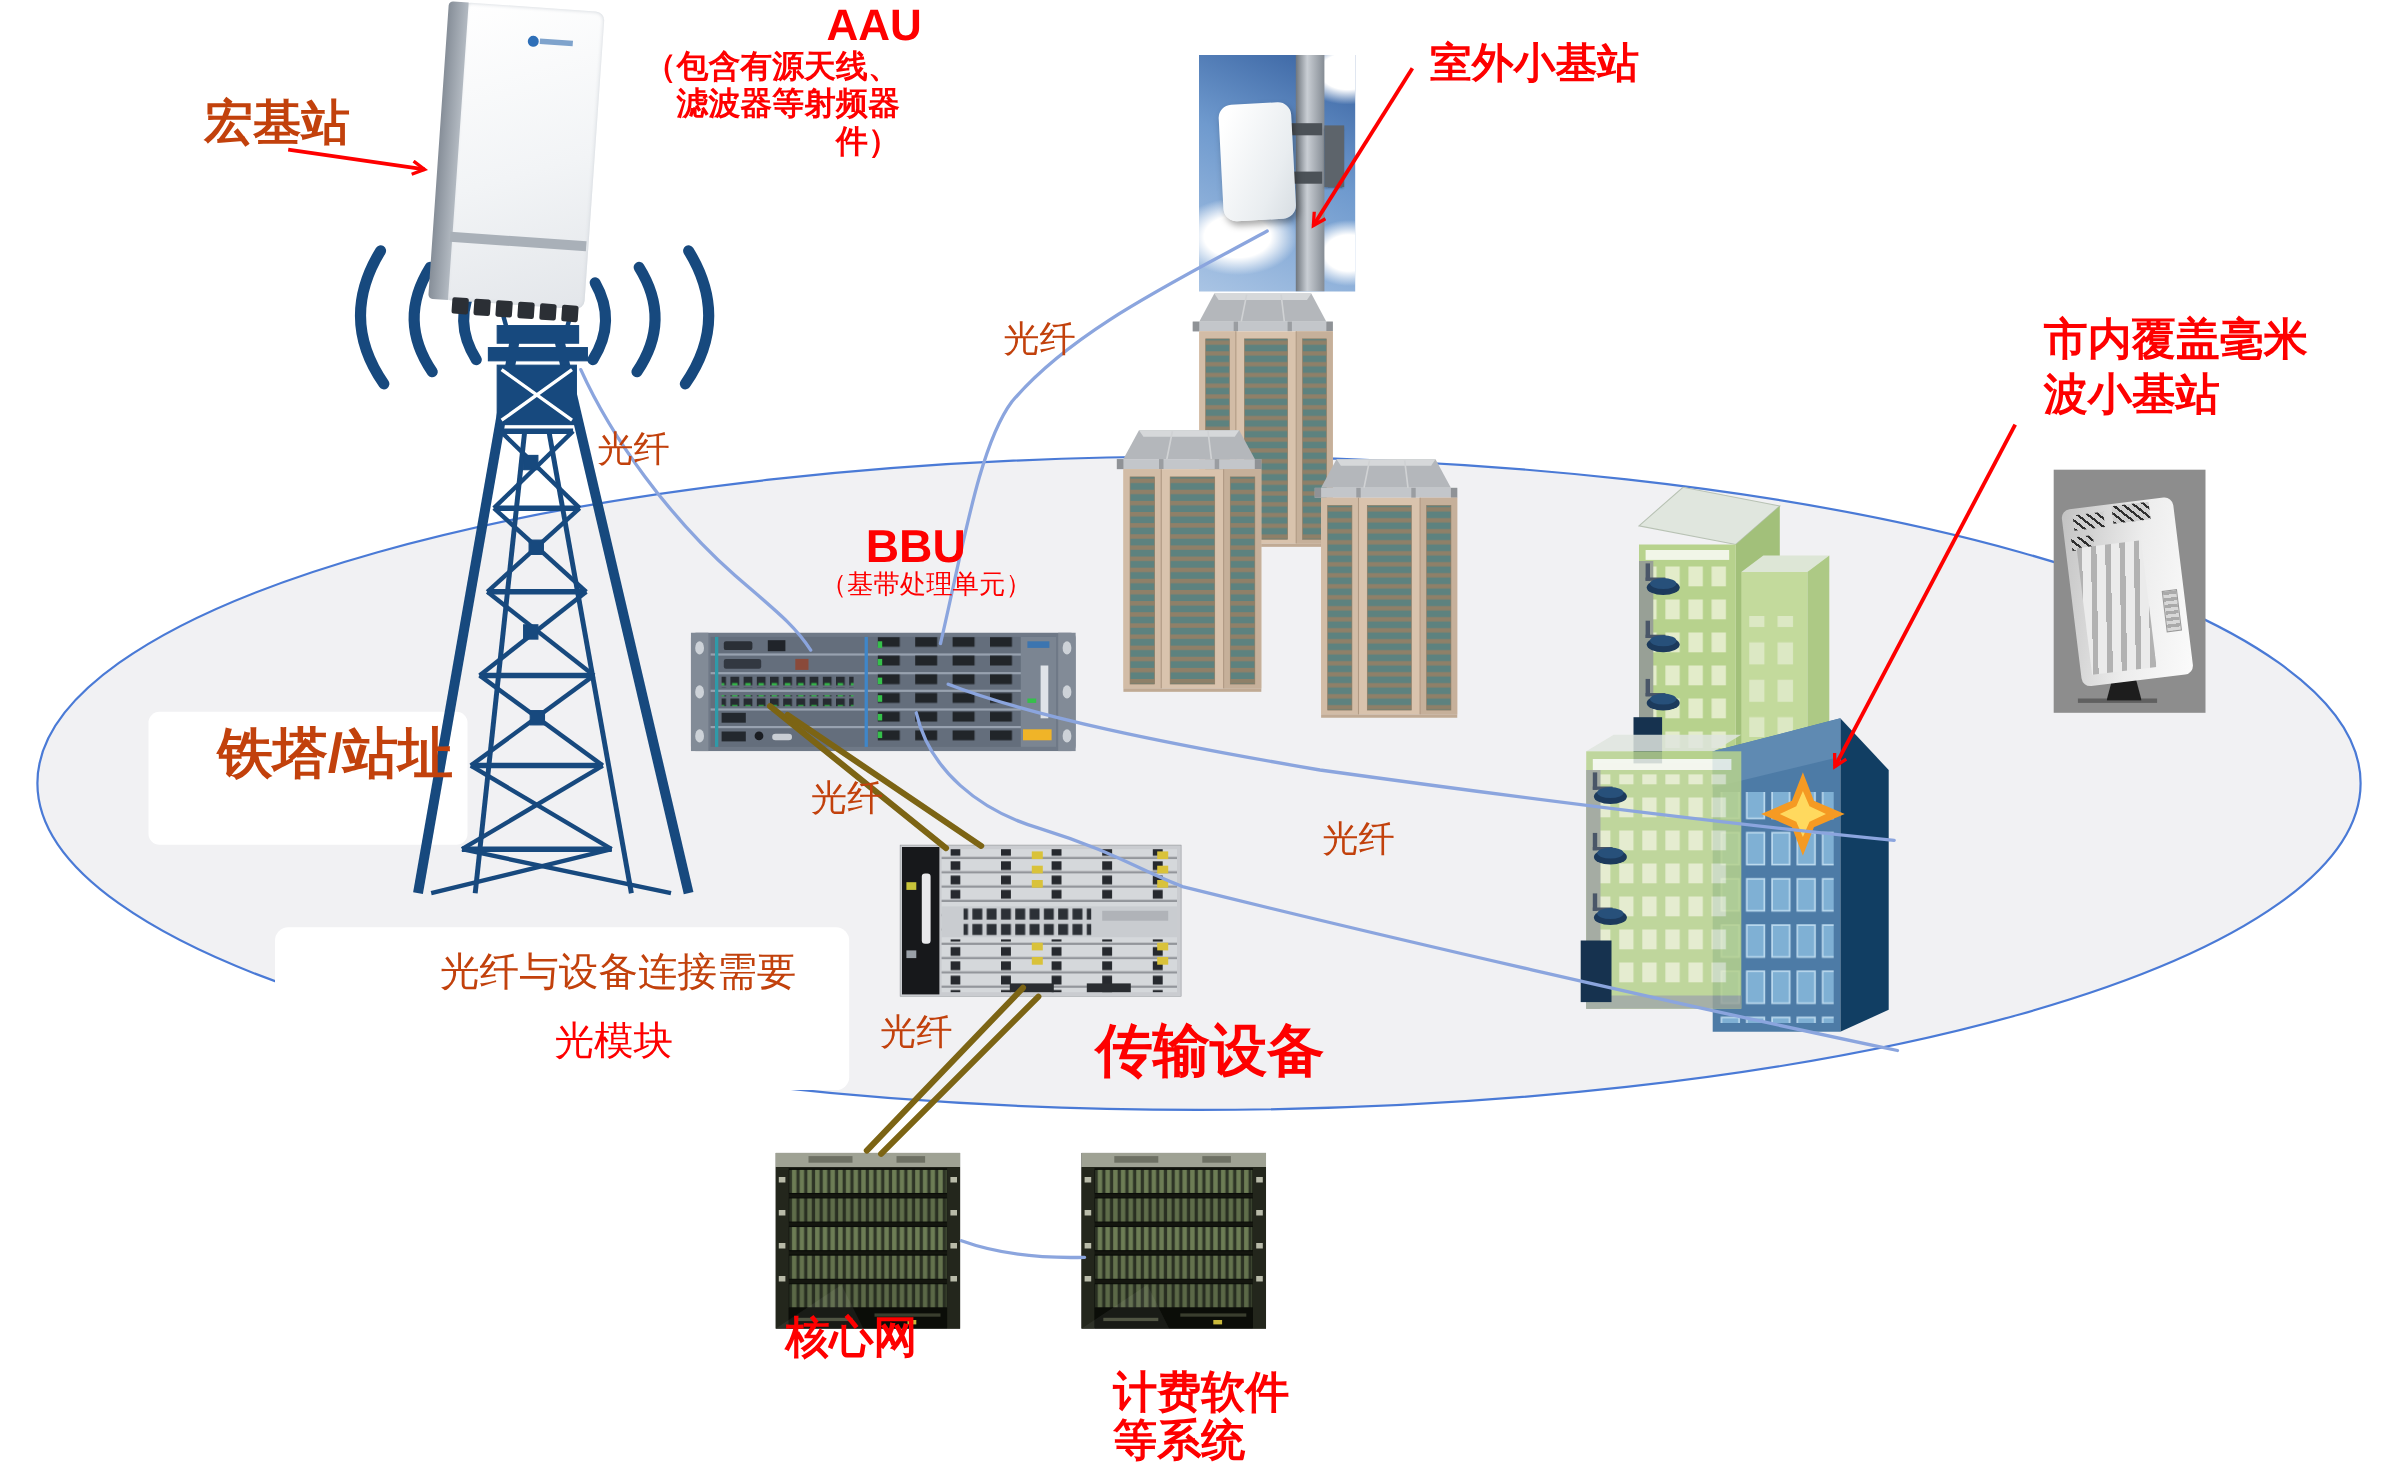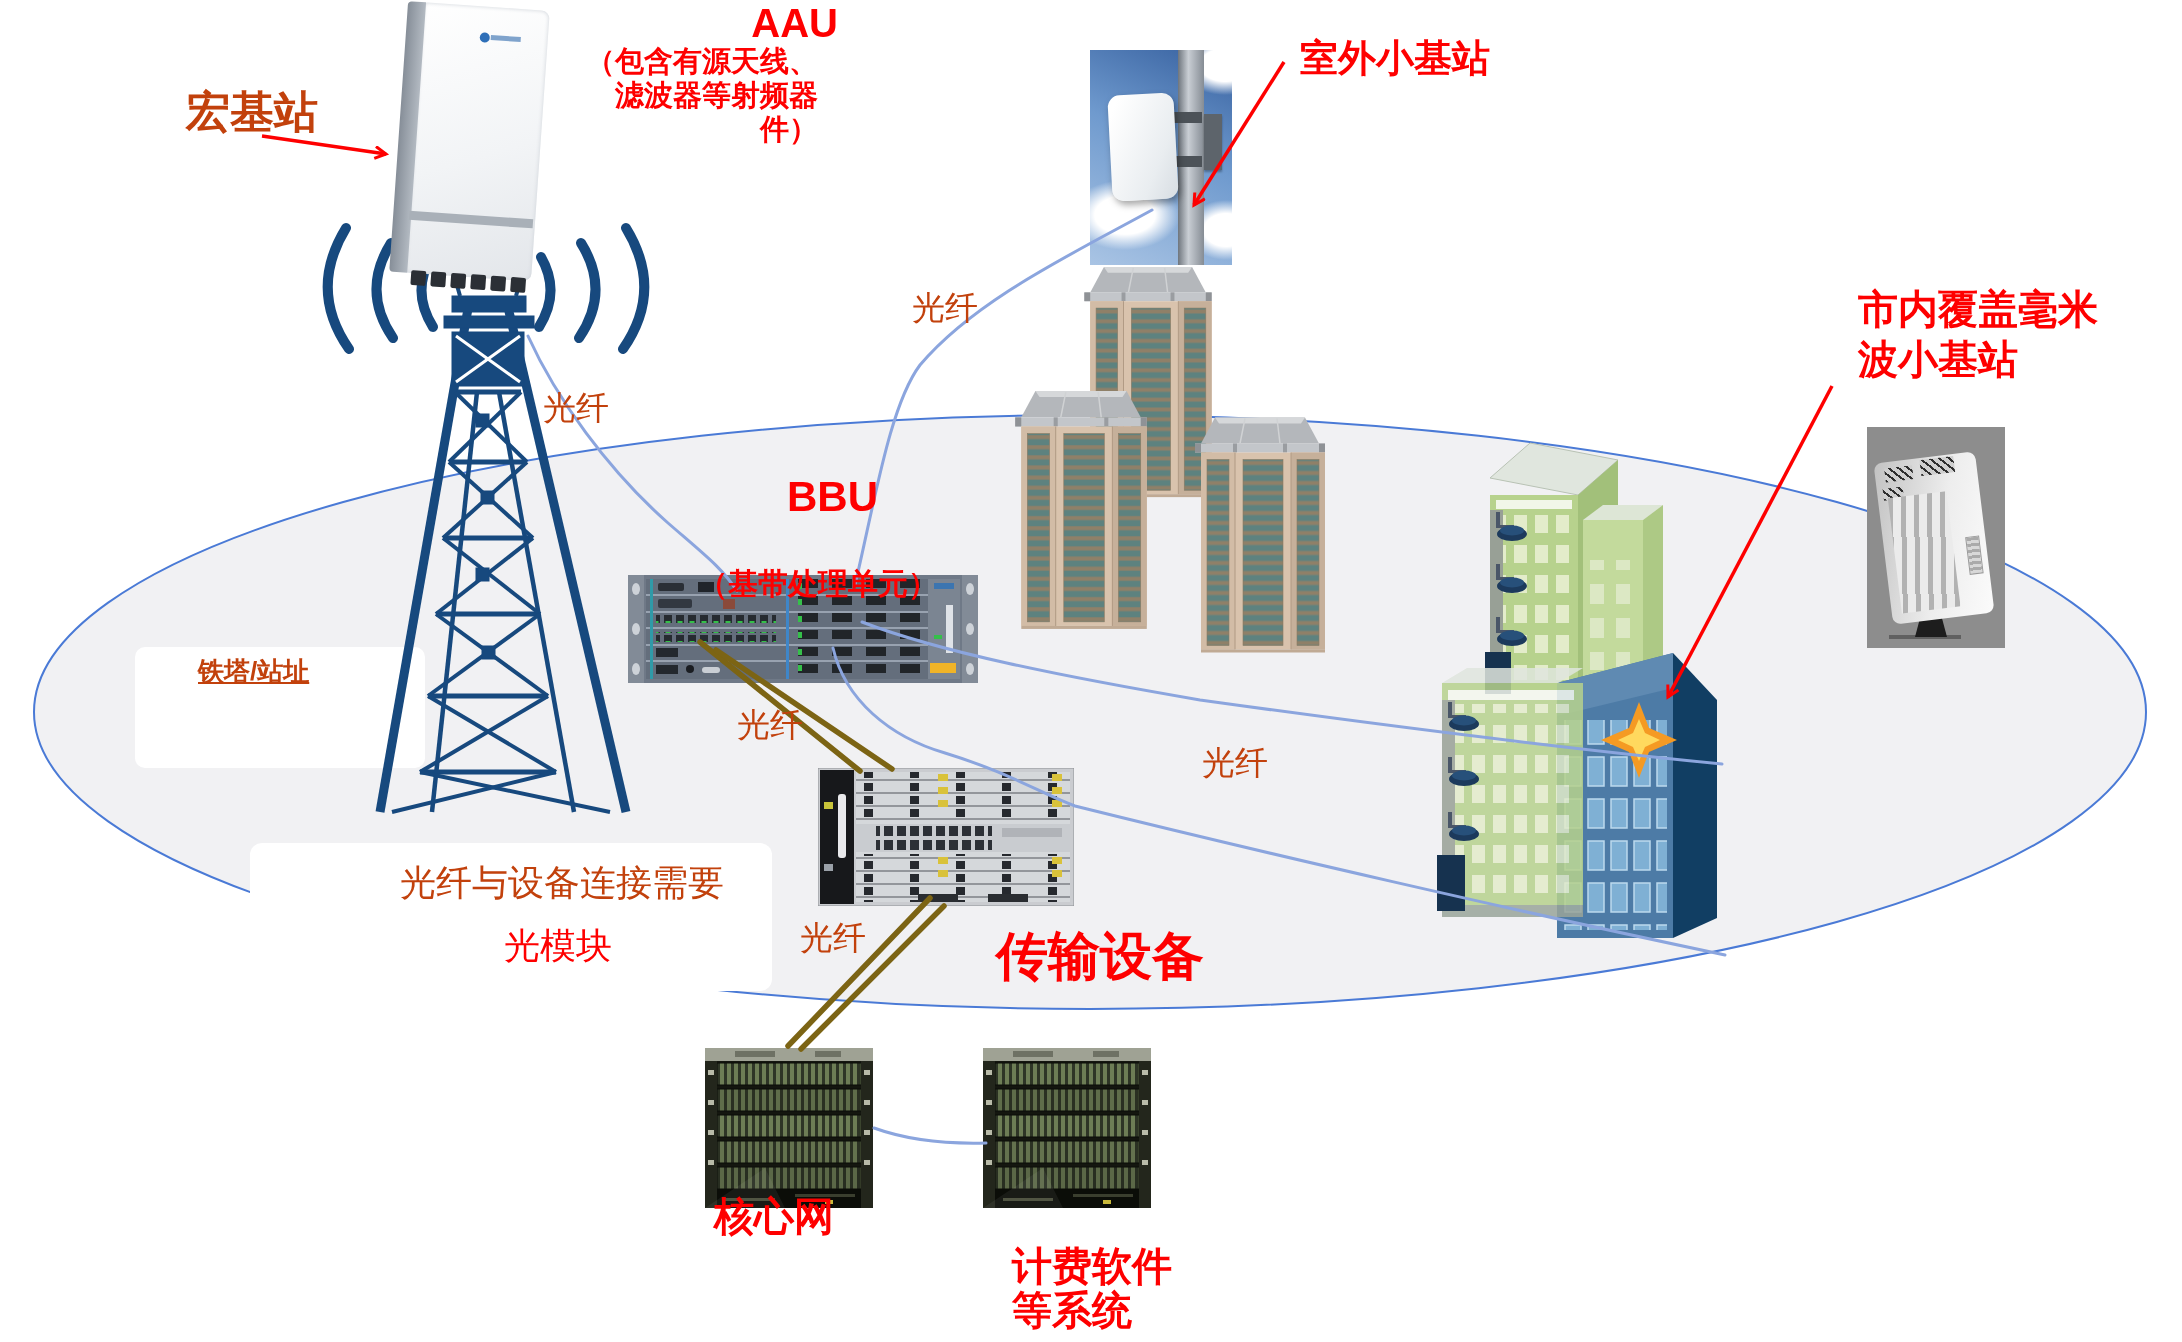--- a/index.html
+++ b/index.html
@@ -435,23 +435,23 @@
   <div class="lbl red ctr" style="left:560px;top:44px;width:258px;font-size:29px;font-weight:600;">（包含有源天线、
 滤波器等射频器
 件）</div>
 
   <div class="lbl red bold" style="left:1300px;top:36px;font-size:38px;">室外小基站</div>
 
   <div class="lbl red bold" style="left:1858px;top:284px;font-size:40px;line-height:1.25;">市内覆盖毫米
 波小基站</div>
 
   <div class="lbl red bold ctr" style="left:698px;top:472px;width:180px;font-size:42px;">BBU</div>
-  <div class="lbl red ctr" style="left:638px;top:518px;width:300px;font-size:30px;font-weight:700;margin-top:48px;">（基带处理单元）</div>
-
-  <div class="lbl blk bold" style="left:198px;top:656px;font-size:26px;text-decoration:underline;">铁塔/站址</div>
+  <div class="lbl red ctr" style="left:638px;top:518px;width:300px;font-size:24px;font-weight:400;">（基带处理单元）</div>
+
+  <div class="lbl blk bold" style="left:198px;top:656px;font-size:50px;">铁塔/站址</div>
 
   <div class="lbl blk" style="left:400px;top:862px;font-size:36px;">光纤与设备连接需要</div>
   <div class="lbl red" style="left:504px;top:925px;font-size:36px;">光模块</div>
 
   <div class="lbl red bold" style="left:996px;top:926px;font-size:52px;">传输设备</div>
 
   <div class="lbl red bold" style="left:714px;top:1193px;font-size:40px;">核心网</div>
 
   <div class="lbl red bold" style="left:1012px;top:1244px;font-size:40px;line-height:1.1;">计费软件
 等系统</div>

